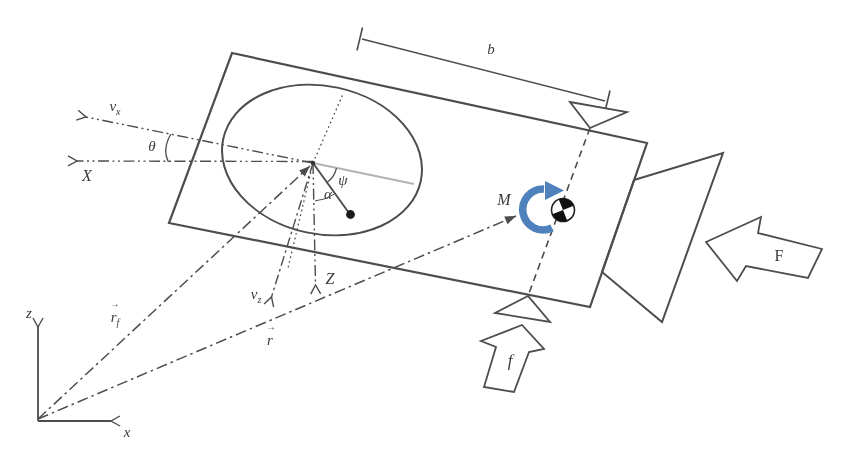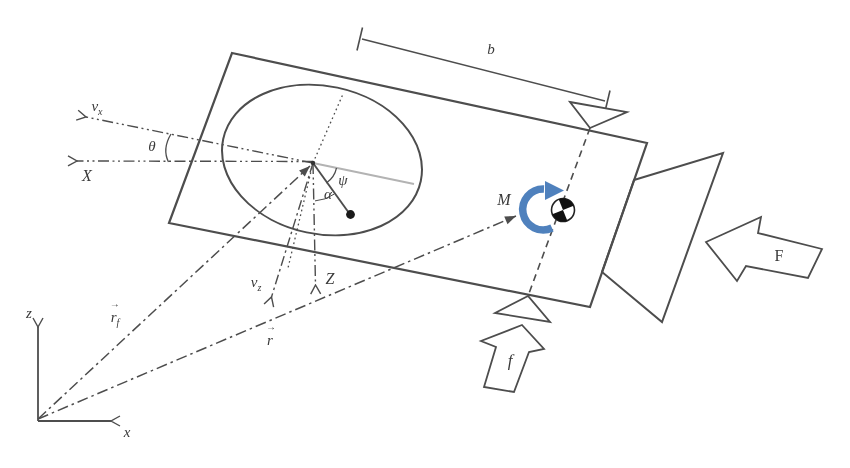--- a/index.html
+++ b/index.html
@@ -82,26 +82,26 @@
   <g>
     <circle cx="563" cy="210" r="11.5" fill="#ffffff" stroke="#222" stroke-width="1.6"></circle>
     <g transform="rotate(-22 563 210)" fill="#111111">
       <path d="M563 210 L563 198.5 A11.5 11.5 0 0 1 574.5 210 Z"></path>
       <path d="M563 210 L563 221.5 A11.5 11.5 0 0 1 551.5 210 Z"></path>
     </g>
   </g>
 </svg>
 
 <div class="lbl" style="left:152px;top:146px"><span>θ</span></div>
-<div class="lbl" style="left:97px;top:108px"><span>v</span><sub>x</sub></div>
+<div class="lbl" style="left:115px;top:108px"><span>v</span><sub>x</sub></div>
 <div class="lbl big" style="left:87px;top:176px"><span>X</span></div>
 <div class="lbl" style="left:343px;top:180px"><span>ψ</span></div>
 <div class="lbl" style="left:328px;top:194px"><span>α</span></div>
 <div class="lbl big" style="left:330px;top:279px"><span>Z</span></div>
-<div class="lbl" style="left:256px;top:284px"><span>v</span><sub>z</sub></div>
+<div class="lbl" style="left:256px;top:296px"><span>v</span><sub>z</sub></div>
 <div class="lbl vec" style="left:115px;top:317px"><span class="arrow">→</span><span>r</span><sub>f</sub></div>
 <div class="lbl vec" style="left:270px;top:339px"><span class="arrow">→</span><span>r</span></div>
 <div class="lbl" style="left:29px;top:313px"><span>z</span></div>
 <div class="lbl" style="left:127px;top:432px"><span>x</span></div>
 <div class="lbl" style="left:491px;top:49px"><span>b</span></div>
 <div class="lbl big" style="left:504px;top:200px"><span>M</span></div>
 <div class="lbl big upright" style="left:779px;top:256px"><span>F</span></div>
 <div class="lbl" style="left:510px;top:360px;font-size:17px"><span>f</span></div>
 
 </div>

